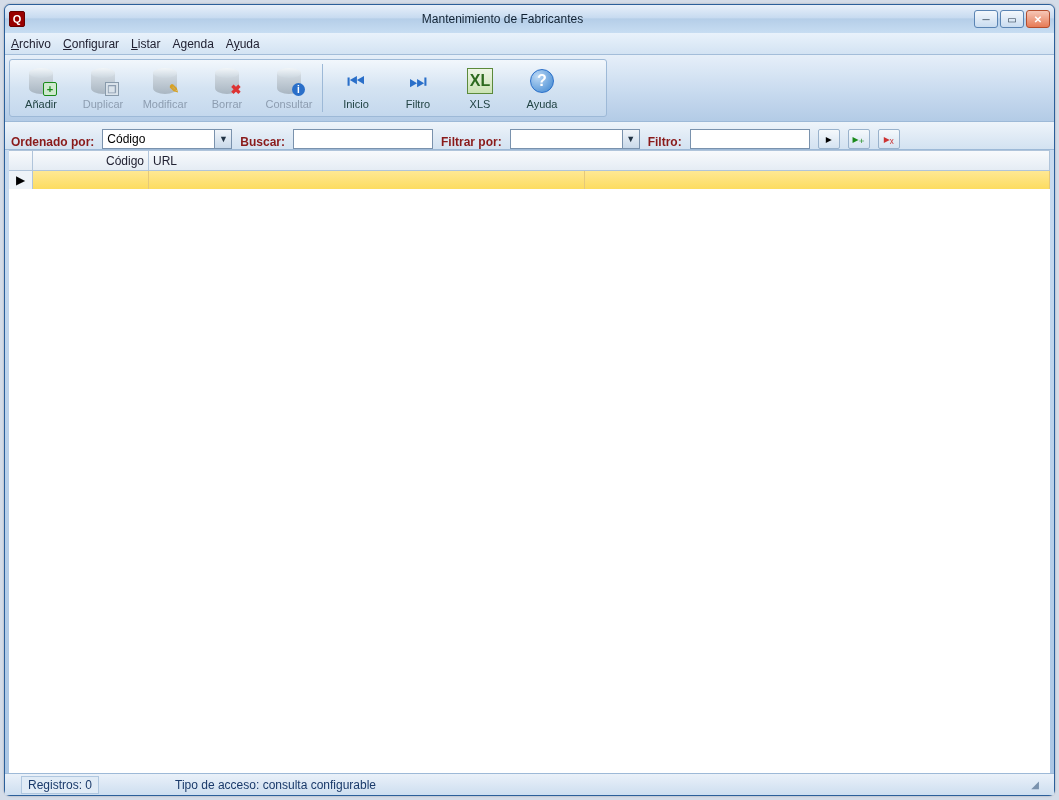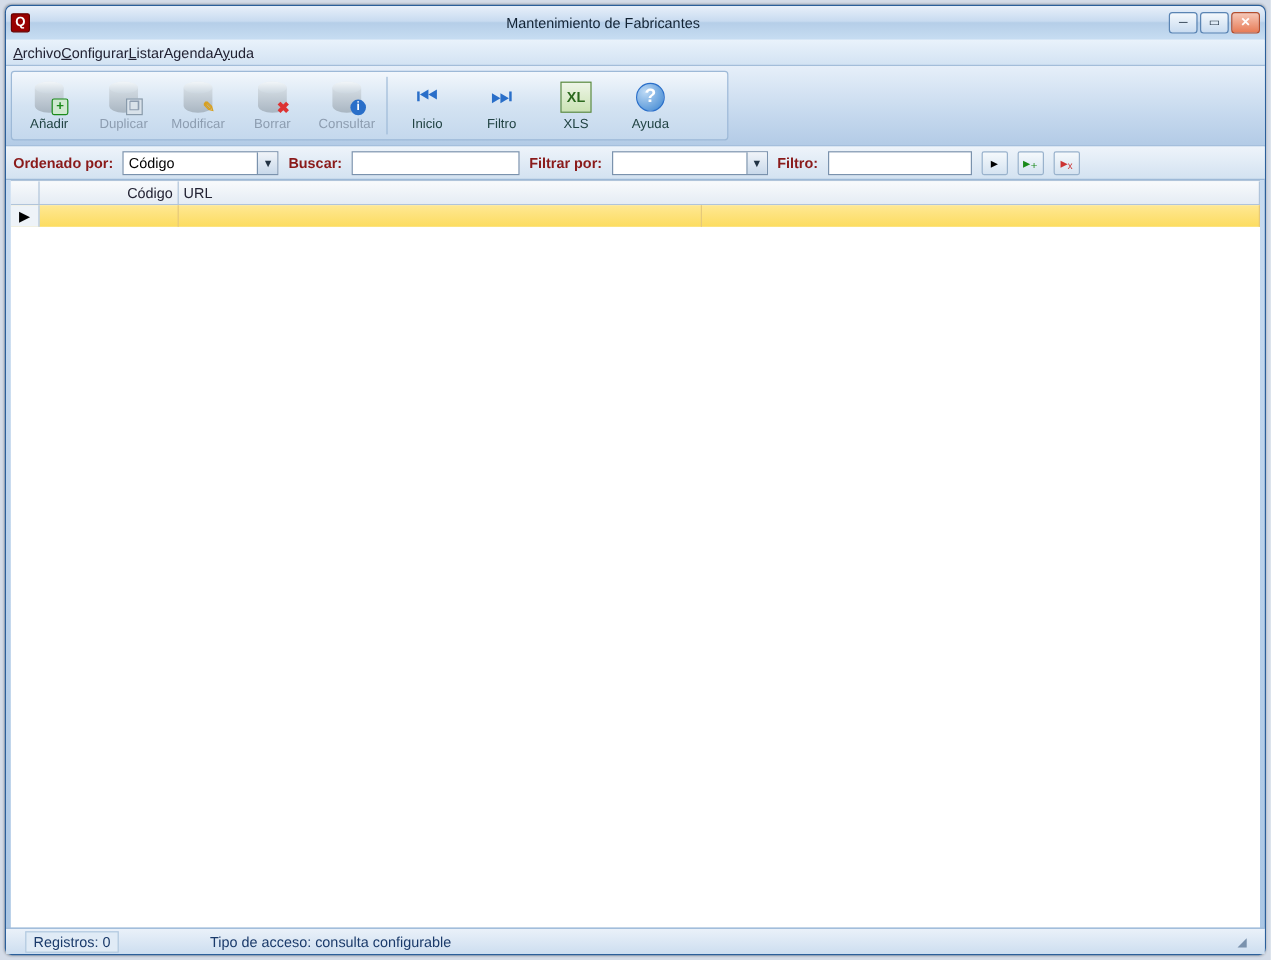--- a/index.html
+++ b/index.html
@@ -51,20 +51,21 @@
   background: linear-gradient(#f4f8fc, #c9dcf0);
   display: flex; align-items: center; justify-content: center;
   font-size: 10px; color: #234;
 }
 .winbtn.close { background: linear-gradient(#f6c7b7, #e77b56); color: #fff; font-weight: bold; border-color: #b34d2d; }
 .menubar {
   height: 22px;
   display: flex;
   align-items: center;
   padding: 0 6px;
+  gap: 12px;
   background: linear-gradient(#e9f2fb, #d3e3f3);
   border-bottom: 1px solid #a3bdd9;
   font-size: 12px;
   color: #223;
 }
 .menubar span u { text-decoration: underline; }
 .toolbar-wrap {
   background: linear-gradient(#e6eff9, #c6d9ee 60%, #b3cbe6);
   border-bottom: 1px solid #9db9d7;
   padding: 4px 4px 4px 4px;
@@ -113,31 +114,31 @@
 .overlay.copy { background: #d9e2ea; border: 1px solid #889aab; font-size:10px; }
 .overlay.pencil { color: #d8a020; }
 .overlay.x { color: #d33; font-size:13px; }
 .overlay.info { background: #2a6fc9; color: #fff; border-radius: 50%; width: 13px; height: 13px; font-size: 10px; }
 .arrow-ico {
   width: 26px; height: 26px; display:flex; align-items:center; justify-content:center;
   color:#2a6fc9; font-size:20px;
 }
 .xls-ico {
   width: 26px; height: 26px; border: 1px solid #5b8a3b; background: linear-gradient(#eef5e7,#cbe3b4);
-  display:flex; align-items:center; justify-content:center; color:#2d6a1f; font-size:12px; font-weight:bold;
+  display:flex; align-items:center; justify-content:center; color:#2d6a1f; font-size:16px; font-weight:bold;
 }
 .help-ico {
   width: 24px; height: 24px; border-radius: 50%; background: radial-gradient(circle at 30% 30%, #bcd9f5, #3a84d0);
   color: #fff; display:flex; align-items:center; justify-content:center; font-size:16px; font-weight:bold;
   border: 1px solid #2a6fc9;
 }
 .filterbar {
   height: 28px;
   display: flex;
-  align-items: center;
+  align-items: flex-end;
   padding: 0 6px;
   gap: 8px;
   background: linear-gradient(#eef4fa, #d3e2f1);
   border-bottom: 1px solid #9db9d7;
 }
 .fl-label { font-size: 12px; font-weight: bold; color: #8a1a1a; }
 .combo, .txtin {
   height: 20px;
   border: 1px solid #7a92ad;
   background: #fff;

